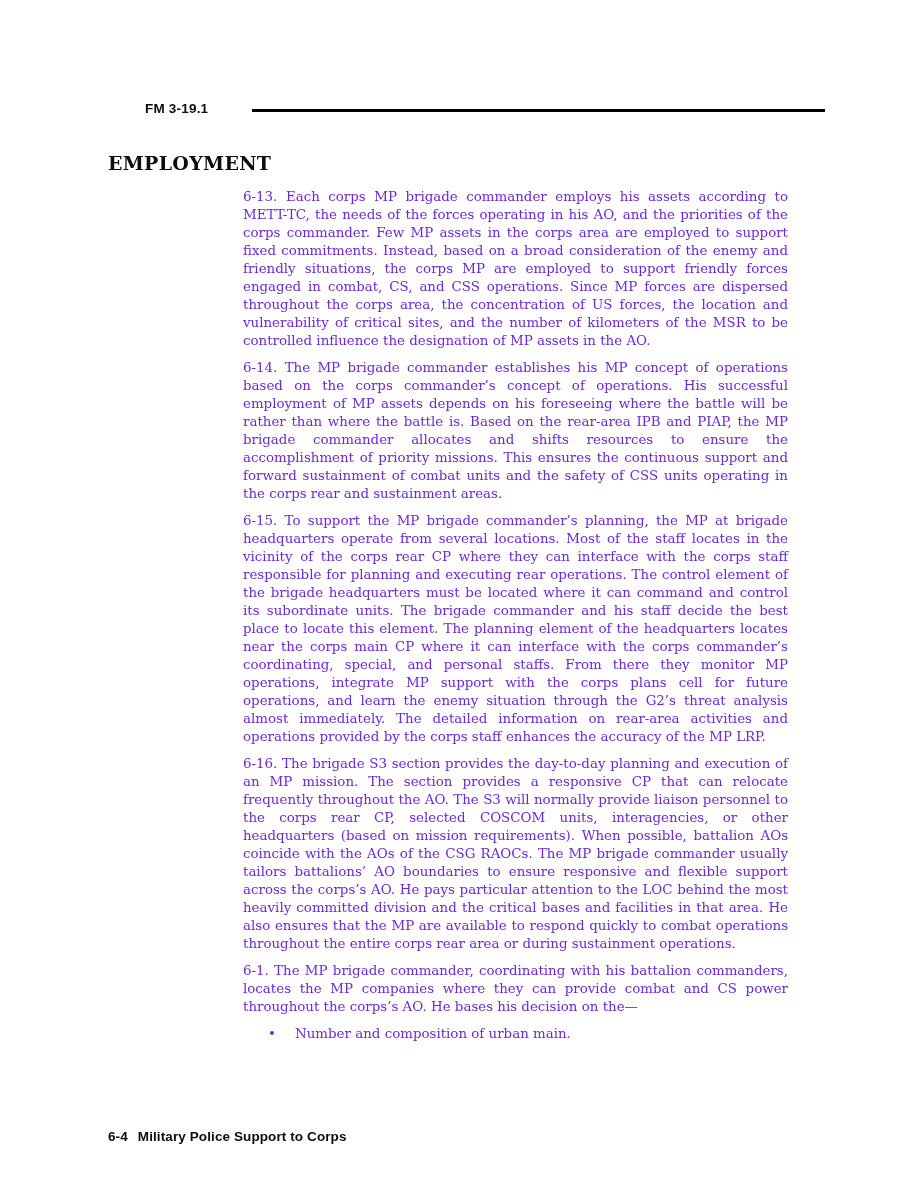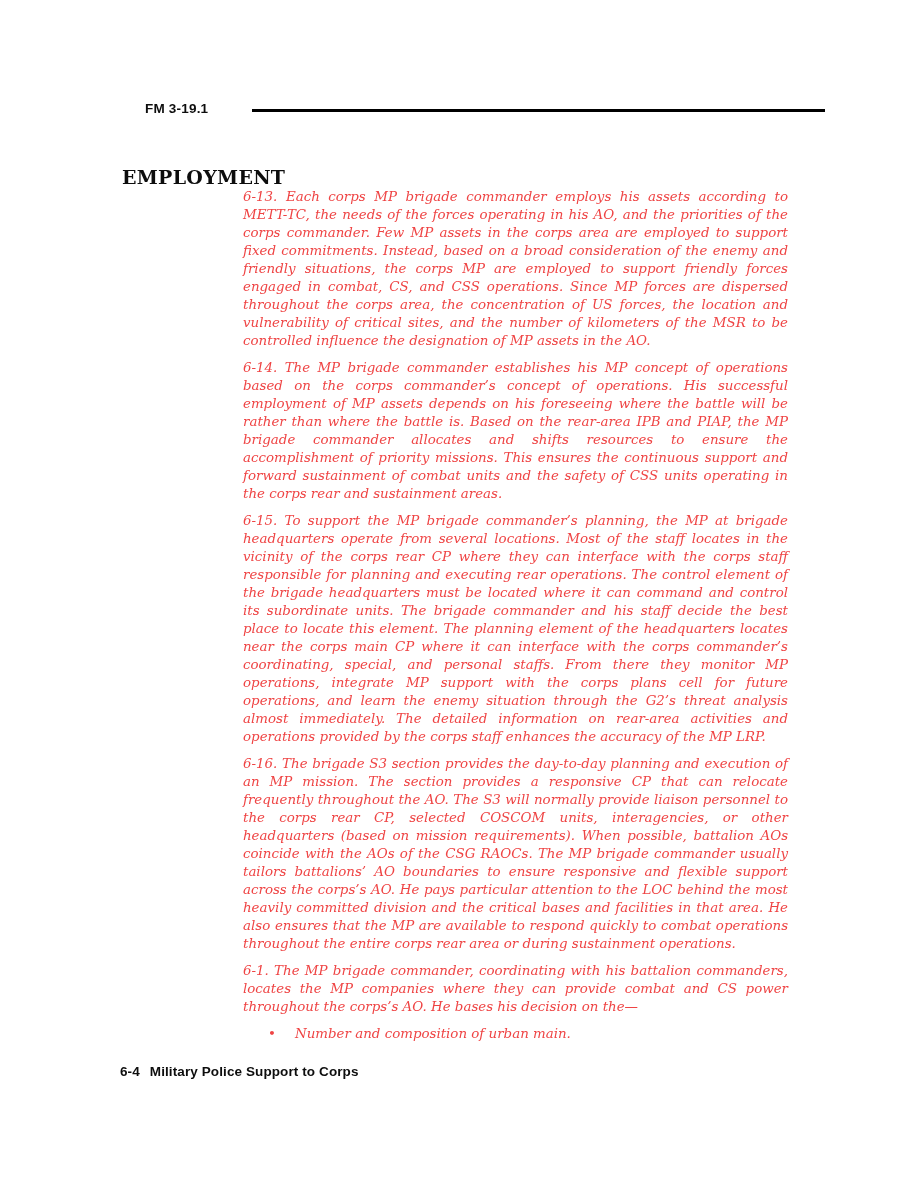--- a/index.html
+++ b/index.html
@@ -38,38 +38,37 @@
     background: #000000;
     margin-left: 44px;
     position: relative;
     top: 2px;
   }
   
   .section-title {
     position: absolute;
     left: 108px;
     top: 152px;
-    margin: 14px;
+    margin: 0;
     font-family: "DejaVu Serif", serif;
     font-weight: bold;
     font-size: 19px;
     letter-spacing: 0.3px;
     color: #0d0d0d;
   }
   
   .body-col {
     position: absolute;
     left: 243px;
     top: 188px;
     width: 545px;
     font-family: "DejaVu Serif", serif;
     font-size: 13.4px;
     line-height: 18px;
-    color: #ef4444;
-    font-style: italic;
+    color: #6d28d9;
   }
   .body-col p {
     margin: 0 0 9px 0;
     text-align: justify;
   }
   .bullet-list {
     margin: 0;
     padding: 0;
     list-style: none;
   }
@@ -83,27 +82,26 @@
     flex: 0 0 27px;
     font-size: 13.4px;
   }
   .bullet-text {
     flex: 1;
   }
   
   .doc-footer {
     position: absolute;
     left: 108px;
-    top: 1064px;
+    top: 1129px;
     font-family: "Liberation Sans", sans-serif;
     font-weight: bold;
     font-size: 13.5px;
     letter-spacing: 0.1px;
     white-space: nowrap;
-    margin-left: 12px;
   }
   .footer-page-number {
     margin-right: 10px;
   }
 </style>
 </head>
 <body>
 
 <div class="page">
 

